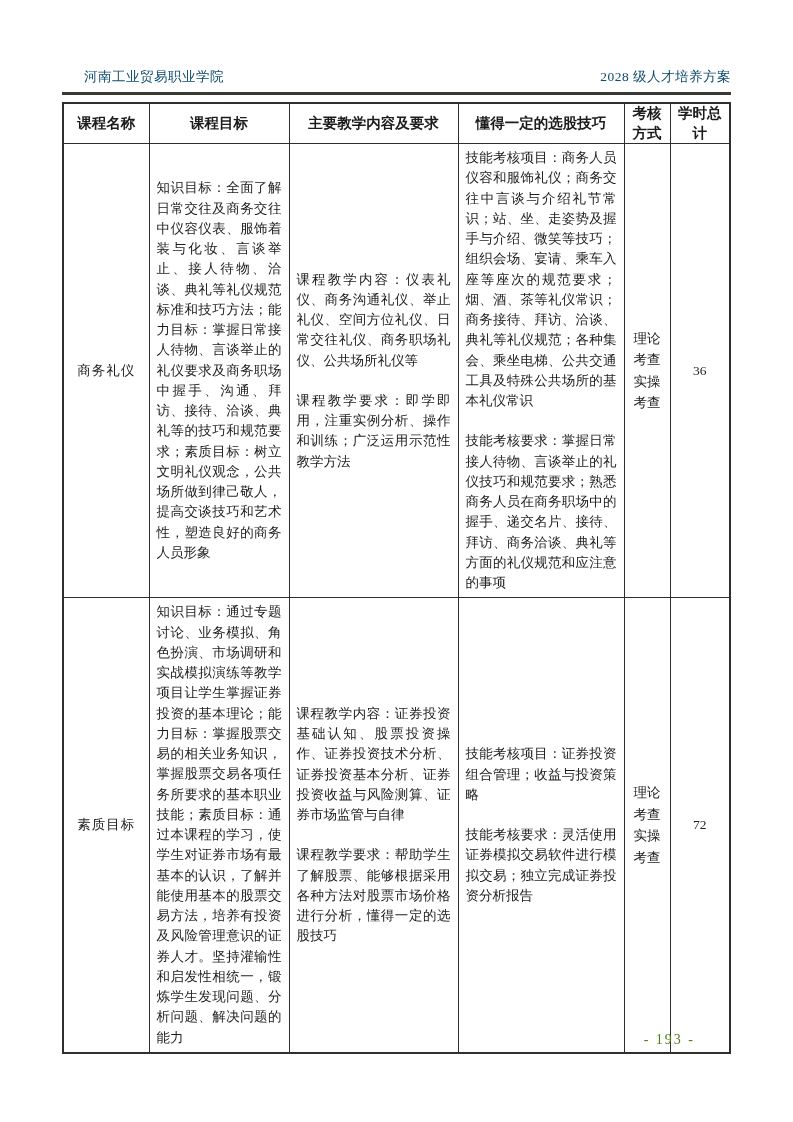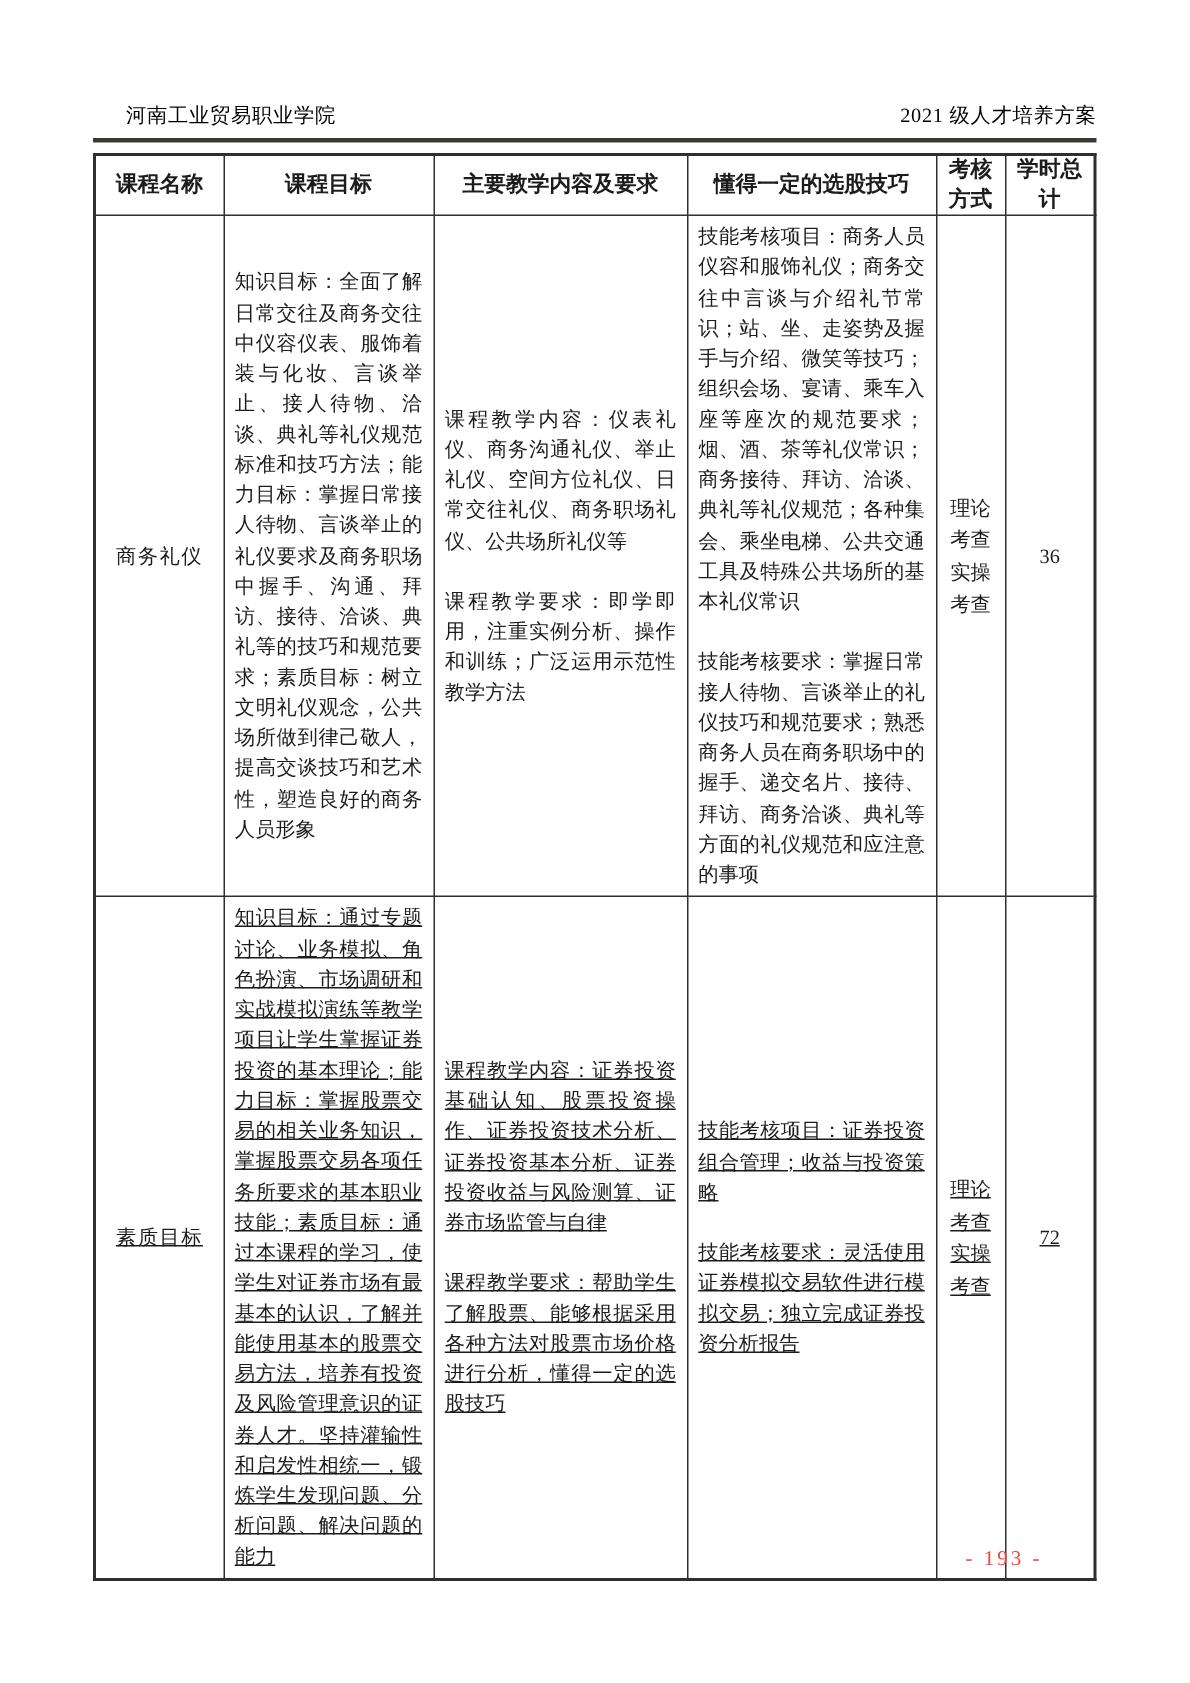--- a/index.html
+++ b/index.html
@@ -14,21 +14,21 @@
     position: absolute; inset: 0;
     width: 793px; height: 1122px;
     background: #ffffff;
     overflow: hidden;
   }
   .page-header {
     position: absolute;
     left: 62px; width: 669px; top: 68px;
     display: flex; justify-content: space-between; align-items: flex-end;
     font-size: 13.5px;
-    color: #000000;
+    color: #0c4a6e;
     letter-spacing: 0.5px;
   }
   .page-header .left { padding-left: 22px; }
   .header-rule {
     position: absolute;
     left: 62px; width: 669px; top: 92px; height: 2.5px;
     background: #3a3a35;
   }
   table.course-table {
     position: absolute;
@@ -50,21 +50,21 @@
     vertical-align: middle;
     line-height: 1.35;
     padding: 0 6px;
     word-break: break-all;
   }
   td {
     vertical-align: middle;
     overflow: hidden;
   }
   tr.course-row-1 td { height: 437px; }
-  tr.course-row-2 td { height: 438px; text-decoration: underline; }
+  tr.course-row-2 td { height: 438px; }
   td.cell-name {
     text-align: center;
     letter-spacing: 1px;
     padding: 0 12px;
   }
   td.cell-body {
     text-align: justify;
     text-justify: inter-ideograph;
     padding: 4px 7px;
     line-height: 1.5;
@@ -75,32 +75,32 @@
     text-align: center;
     padding: 0 7px;
     line-height: 1.6;
     word-break: break-all;
   }
   td.cell-hours { text-align: center; }
   .page-number {
     position: absolute;
     top: 1032px; right: 98px;
     font-size: 14px;
-    color: #ef4444;
+    color: #4d7c0f;
     letter-spacing: 2px;
   }
 </style>
 </head>
 <body>
 
 <div class="page">
 
   <div class="page-header">
     <span class="left">河南工业贸易职业学院</span>
-    <span class="right">2021 级人才培养方案</span>
+    <span class="right">2028 级人才培养方案</span>
   </div>
 
   <div class="header-rule"></div>
 
   <table class="course-table">
     <colgroup>
       <col style="width:86px">
       <col style="width:140px">
       <col style="width:169px">
       <col style="width:166px">

